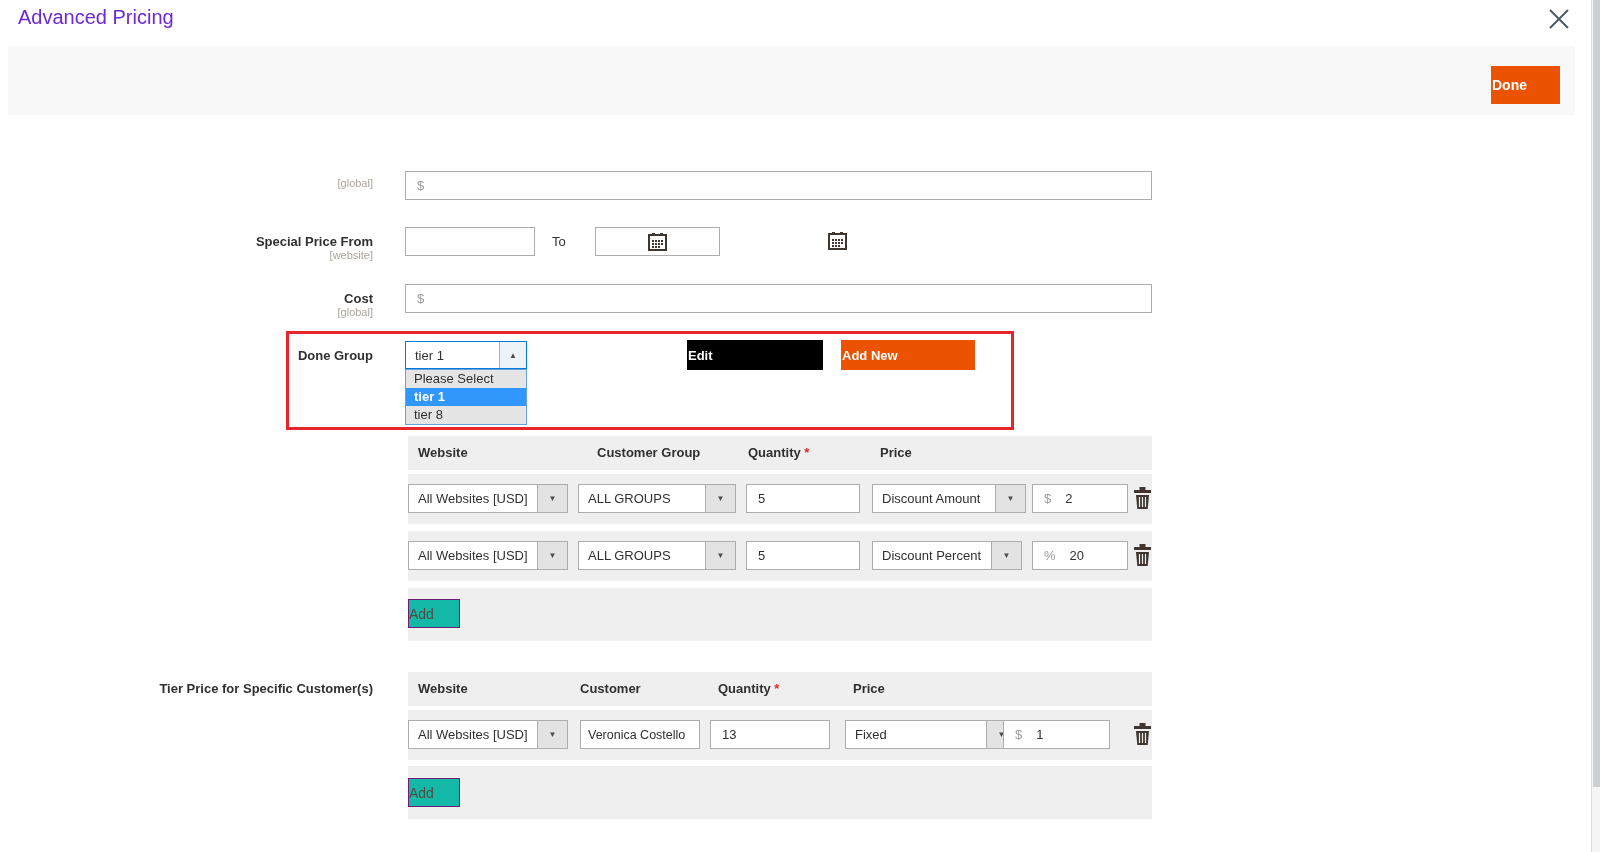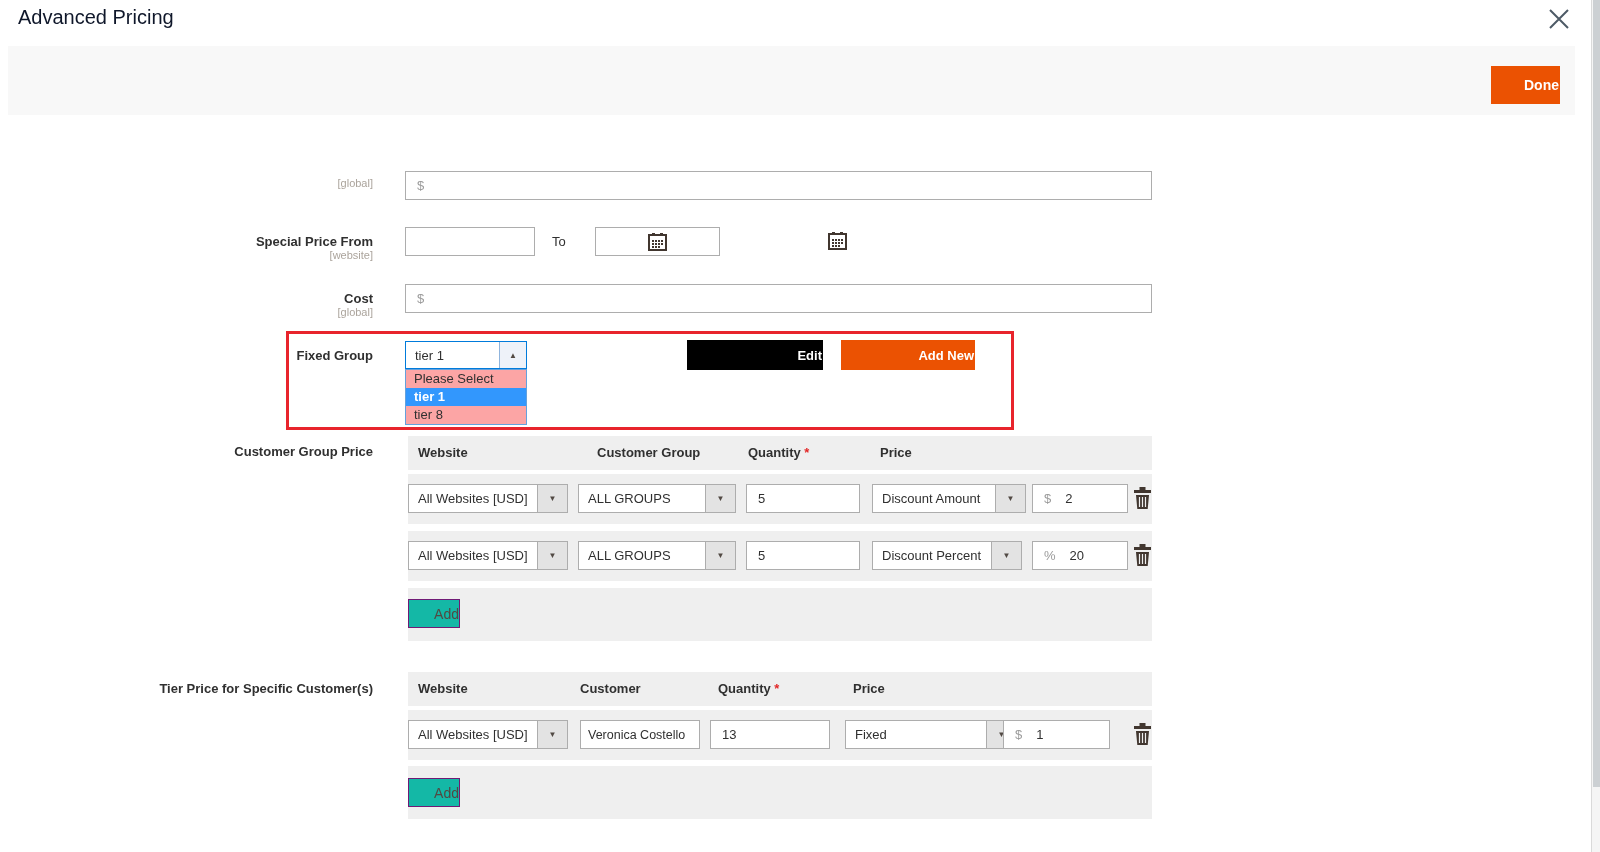--- a/index.html
+++ b/index.html
@@ -1,25 +1,25 @@
 <!DOCTYPE html>
 <html><head>
 <meta charset="utf-8">
 <style>
   * { box-sizing: border-box; margin: 0; padding: 0; }
   html,body { width:1600px; height:852px; background:#fff; font-family:"Liberation Sans", sans-serif; color:#303030; overflow:hidden; }
   .abs { position:absolute; }
   .page { position:relative; width:1600px; height:852px; }
 
-  .page-title { left:18px; top:6px; font-size:20px; color:#0f172a; }
+  .page-title { left:18px; top:6px; font-size:20px; color:#6d28d9; }
 
   .close-x { left:1546px; top:6px; width:26px; height:26px; cursor:pointer; }
 
   .toolbar { left:8px; top:46px; width:1567px; height:69px; background:#f8f8f8; }
-  .btn { border:1px solid transparent; font-family:inherit; font-weight:700; font-size:14px; cursor:pointer; text-align:right;padding-left:20px; }
+  .btn { border:1px solid transparent; font-family:inherit; font-weight:700; font-size:14px; cursor:pointer; text-align:left; }
   .btn-done { left:1491px; top:66px; width:69px; height:38px; background:#eb5202; color:#fff; }
   .btn-edit { left:687px; top:340px; width:136px; height:30px; background:#000000; color:#fff; font-size:13px; }
   .btn-addnew { left:841px; top:340px; width:134px; height:30px; background:#eb5202; color:#fff; font-size:13px; }
   .btn-add { width:52px; height:29px; background:#14b8a6; border:1px solid #701a75; color:#514943; font-size:14px; font-weight:400; }
 
   .flabel { width:373px; text-align:right; }
   .flabel .main { font-size:13px; font-weight:600; color:#303030; line-height:15px; }
   .flabel .scope { font-size:11px; color:#aba49c; line-height:13px; }
 
   .tinput { background:#fff; border:1px solid #adadad; height:29px; display:flex; align-items:center; padding-left:11px; font-size:13px; color:#303030; }
@@ -30,21 +30,21 @@
   .fselect .sel-text { flex:1; display:flex; align-items:center; padding-left:9px; white-space:nowrap; overflow:hidden; }
   .fselect .sel-arrow { width:30px; background:#e3e3e3; border-left:1px solid #adadad; display:flex; align-items:center; justify-content:center; font-size:8px; color:#514943; }
 
   .to-label { font-size:13px; color:#303030; }
 
   .annotation-red { left:286px; top:331px; width:728px; height:99px; border:3px solid #e8242c; pointer-events:none; }
 
   .tier-select { left:405px; top:341px; width:122px; height:28px; border:1px solid #007bdb; background:#fff; display:flex; align-items:stretch; font-size:13px; cursor:pointer; }
   .tier-select .sel-text { flex:1; display:flex; align-items:center; padding-left:9px; }
   .tier-select .sel-arrow { width:27px; background:#eef2f9; border-left:1px solid #8fb4dd; display:flex; align-items:center; justify-content:center; font-size:8px; color:#514943; }
-  .tier-dropdown { left:405px; top:369px; width:122px; background:#fca5a5; border:1px solid #64a1dd; }
+  .tier-dropdown { left:405px; top:369px; width:122px; background:#e5e5e5; border:1px solid #64a1dd; }
   .tier-option { height:18px; line-height:18px; font-size:13px; padding-left:8px; cursor:pointer; }
   .tier-option.selected { background:#3297fd; color:#fff; font-weight:600; }
 
   .band { background:#efefef; }
   .col-header { font-size:13px; font-weight:600; color:#303030; }
   .req-mark { color:#e22626; font-weight:600; }
 
   .trash { width:19px; height:22px; cursor:pointer; }
 
   .cal-btn { cursor:pointer; }
@@ -119,38 +119,35 @@
 
   <div class="abs flabel" style="left:0; top:291px;">
     <div class="main">Cost</div>
     <div class="scope">[global]</div>
   </div>
   <div class="abs tinput" style="left:405px; top:284px; width:747px;">
     <span class="prefix">$</span>
   </div>
 
   <div class="abs flabel" style="left:0; top:348px;">
-    <div class="main">Fixed Group</div>
+    <div class="main">Done Group</div>
   </div>
   <div class="abs tier-select">
     <span class="sel-text">tier 1</span>
     <span class="sel-arrow">▲</span>
   </div>
   <div class="abs tier-dropdown">
     <div class="tier-option">Please Select</div>
     <div class="tier-option selected">tier 1</div>
     <div class="tier-option">tier 8</div>
   </div>
   <button class="abs btn btn-edit">Edit</button>
   <button class="abs btn btn-addnew">Add New</button>
   <div class="abs annotation-red"></div>
 
-  <div class="abs flabel" style="left:0; top:444px;">
-    <div class="main">Customer Group Price</div>
-  </div>
 
   <div class="abs band" style="left:408px; top:436px; width:744px; height:34px;"></div>
   <span class="abs col-header" style="left:418px; top:445px;">Website</span>
   <span class="abs col-header" style="left:578px; top:445px;margin-left:19px;">Customer Group</span>
   <span class="abs col-header" style="left:748px; top:445px;"><span>Quantity</span> <span class="req-mark">*</span></span>
   <span class="abs col-header" style="left:880px; top:445px;">Price</span>
 
   <div class="abs band" style="left:408px; top:474px; width:744px; height:50px;"></div>
   <div class="abs fselect" style="left:408px; top:484px; width:160px;">
     <span class="sel-text">All Websites [USD]</span>

